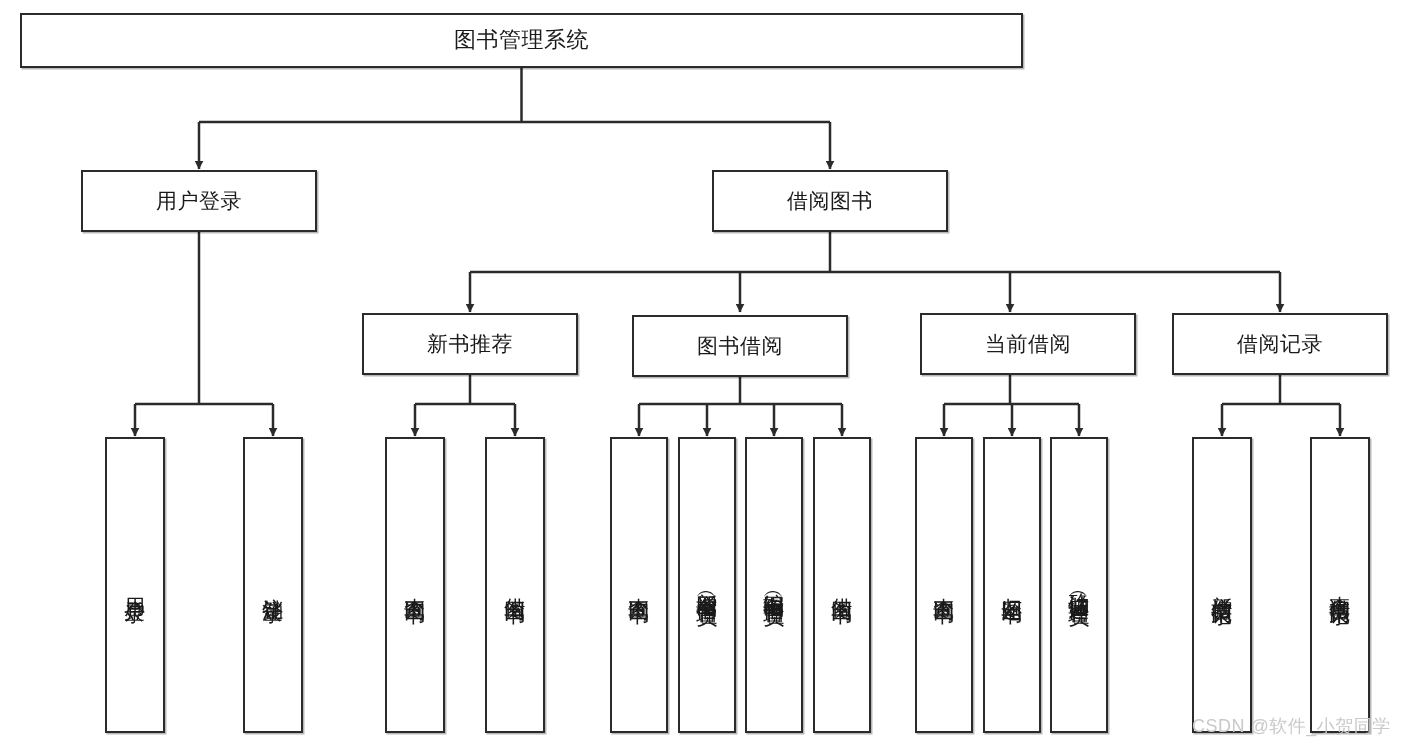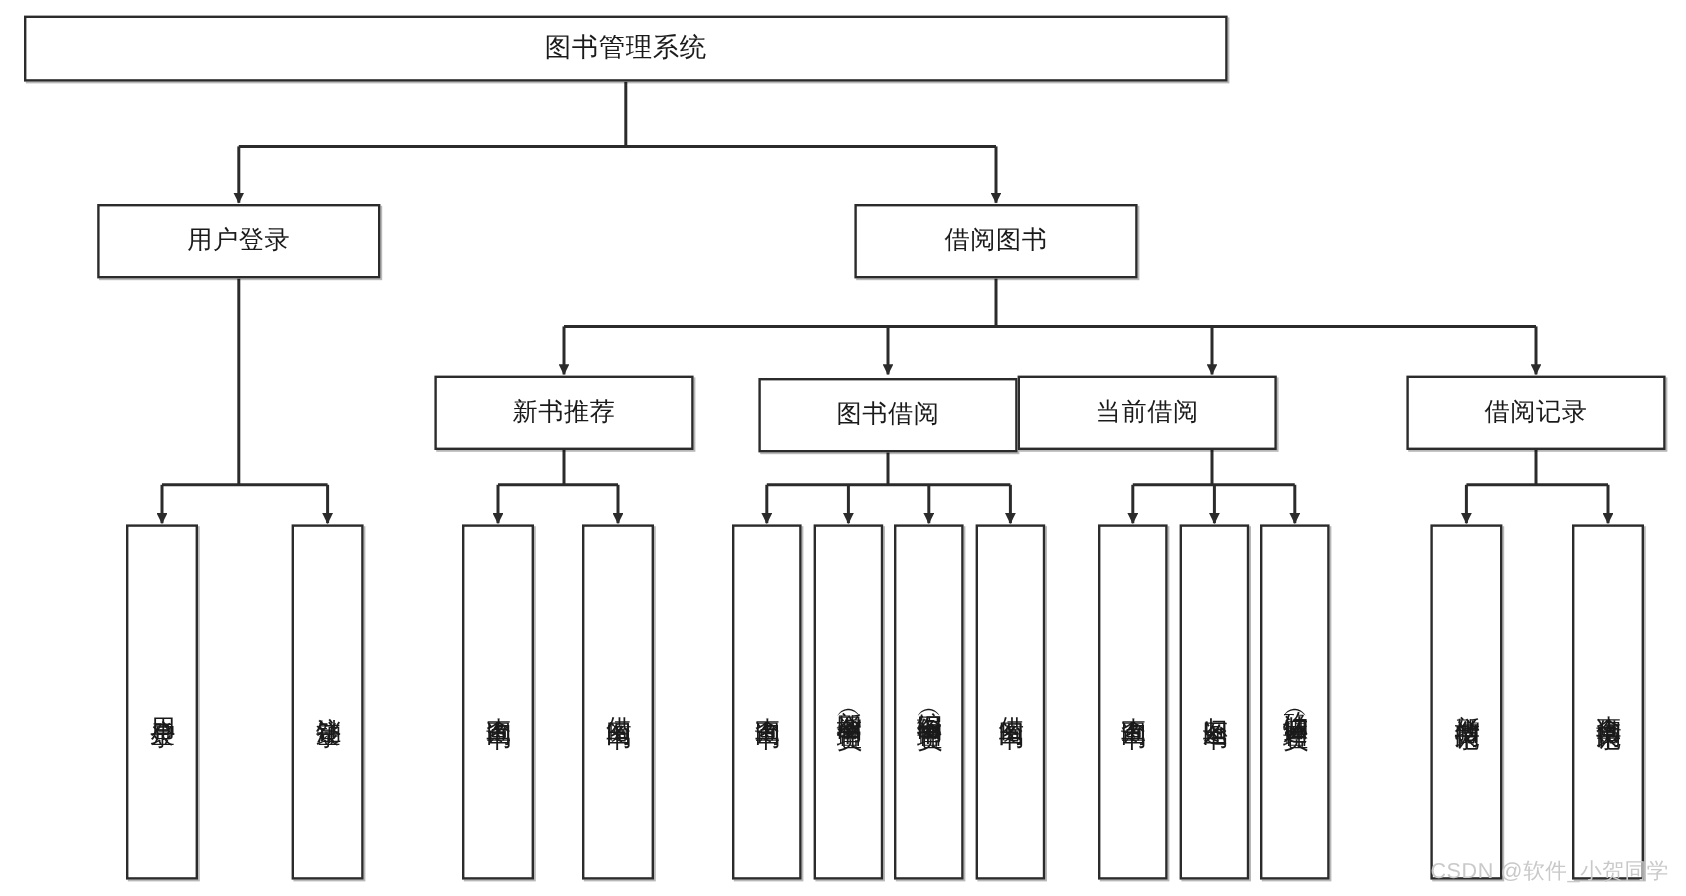--- a/index.html
+++ b/index.html
@@ -105,21 +105,21 @@
       </div>
       <div class="node horizontal" style="left: 712px; top: 170px; width: 236px; height: 62px;">
         <span class="label">借阅图书</span>
       </div>
       <div class="node horizontal" style="left: 362px; top: 313px; width: 216px; height: 62px; align-items: center;">
         <span class="label">新书推荐</span>
       </div>
       <div class="node horizontal" style="left: 632px; top: 315px; width: 216px; height: 62px;">
         <span class="label">图书借阅</span>
       </div>
-      <div class="node horizontal" style="left: 848px; top: 313px; width: 216px; height: 62px;">
+      <div class="node horizontal" style="left: 920px; top: 313px; width: 216px; height: 62px;">
         <span class="label">当前借阅</span>
       </div>
       <div class="node horizontal" style="left: 1172px; top: 313px; width: 216px; height: 62px;">
         <span class="label">借阅记录</span>
       </div>
       <div class="node vertical" style="left: 105px; top: 437px; width: 60px; height: 296px;">
         <span class="label">用户登录</span>
       </div>
       <div class="node vertical" style="left: 243px; top: 437px; width: 60px; height: 296px;">
         <span class="label">注销登录</span>

